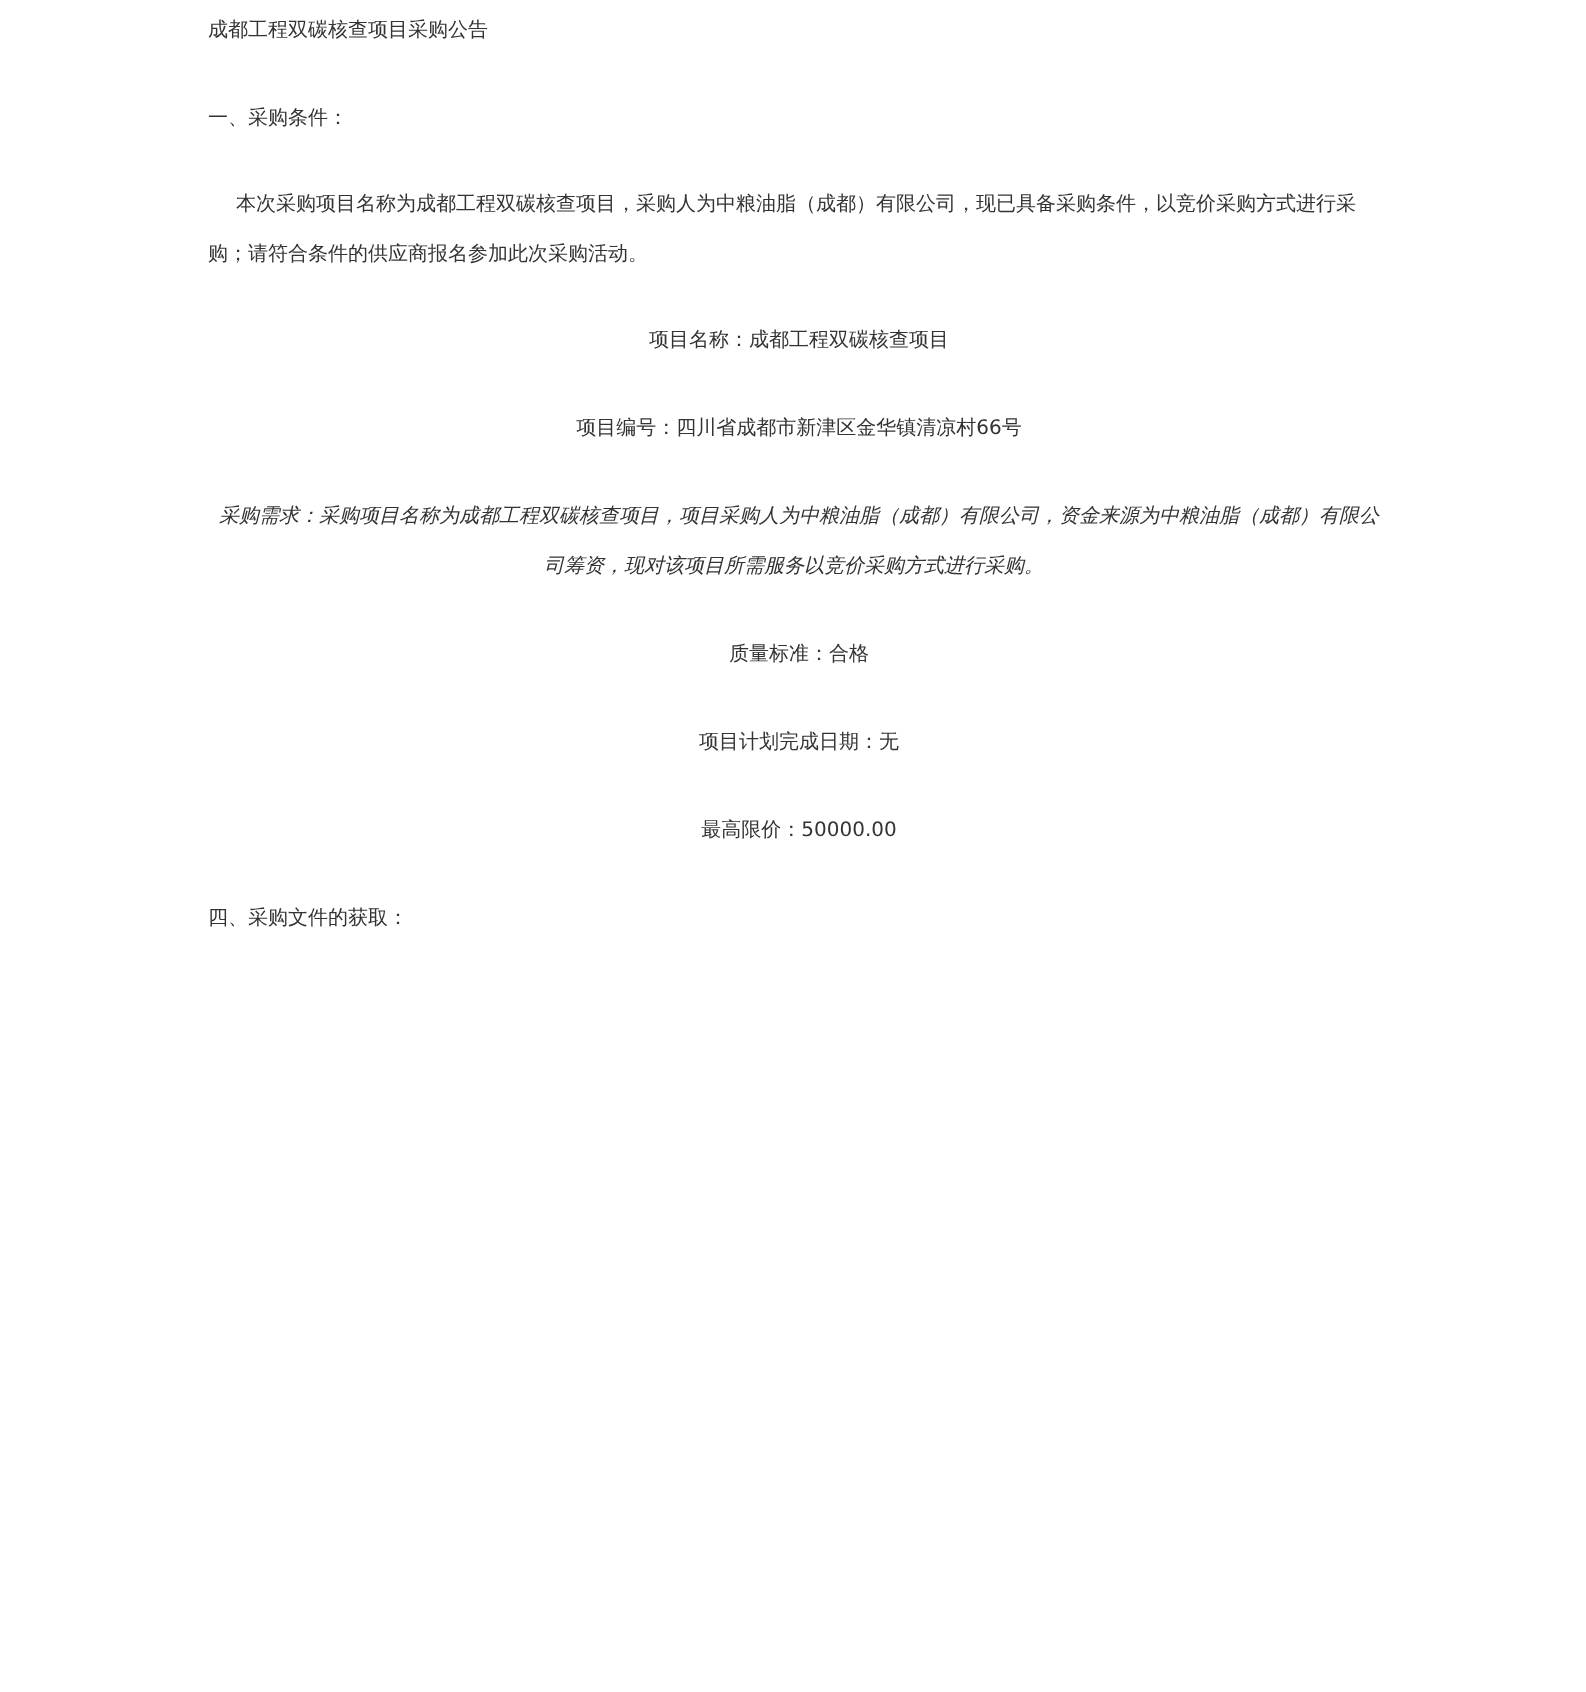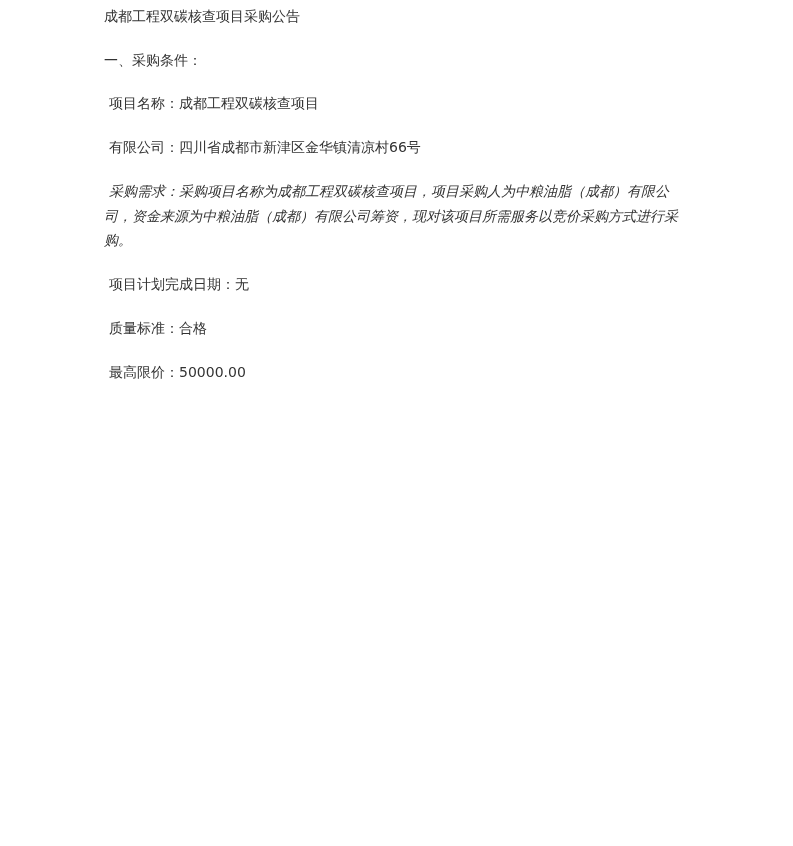--- a/index.html
+++ b/index.html
@@ -15,64 +15,67 @@
       font-family: "DejaVu Sans", "Liberation Sans", sans-serif;
       color: #333333;
     }
     .doc {
       position: absolute;
       left: 104px;
       top: 4px;
       width: 586px;
     }
     .p {
-      font-size: 14px;
+      font-size: 10px;
       line-height: 24.5px;
       margin: 0;
       letter-spacing: 0px;
       word-break: break-all;
     }
     .title { margin-bottom: 19px; }
     .heading { margin-bottom: 19px; }
     .para { margin-bottom: 19px; }
     .indent-para { text-indent: 14px; }
     .field {
       margin-bottom: 19.5px;
       padding-left: 5px;
+      text-align: center;
     }
     .field.multi {
       padding-left: 0;
       text-indent: 5px;
       font-style: italic;
     }
   </style>
 </head>
 <body>
 
 <div class="doc">
 
   <p class="p title">成都工程双碳核查项目采购公告</p>
 
   <p class="p heading">一、采购条件：</p>
+  <p class="p para indent-para">本次采购项目名称为成都工程双碳核查项目，采购人为中粮油脂（成都）有限公司，现已具备采购条件，以竞价采购方式进行采购；请符合条件的供应商报名参加此次采购活动。</p>
 
 
   <p class="p field">
     <span>项目名称：</span><span>成都工程双碳核查项目</span>
   </p>
   <p class="p field">
-    <span>有限公司：</span><span>四川省成都市新津区金华镇清凉村66号</span>
+    <span>项目编号：</span><span>四川省成都市新津区金华镇清凉村66号</span>
   </p>
   <p class="p field multi">
     <span>采购需求：</span><span>采购项目名称为成都工程双碳核查项目，项目采购人为中粮油脂（成都）有限公司，资金来源为中粮油脂（成都）有限公司筹资，现对该项目所需服务以竞价采购方式进行采购。</span>
   </p>
   <p class="p field">
-    <span>项目计划完成日期：</span><span>无</span>
+    <span>质量标准：</span><span>合格</span>
   </p>
   <p class="p field">
-    <span>质量标准：</span><span>合格</span>
+    <span>项目计划完成日期：</span><span>无</span>
   </p>
   <p class="p field">
     <span>最高限价：</span><span>50000.00</span>
   </p>
 
 
+  <p class="p heading">四、采购文件的获取：</p>
 
 </div>
 
 </body></html>

